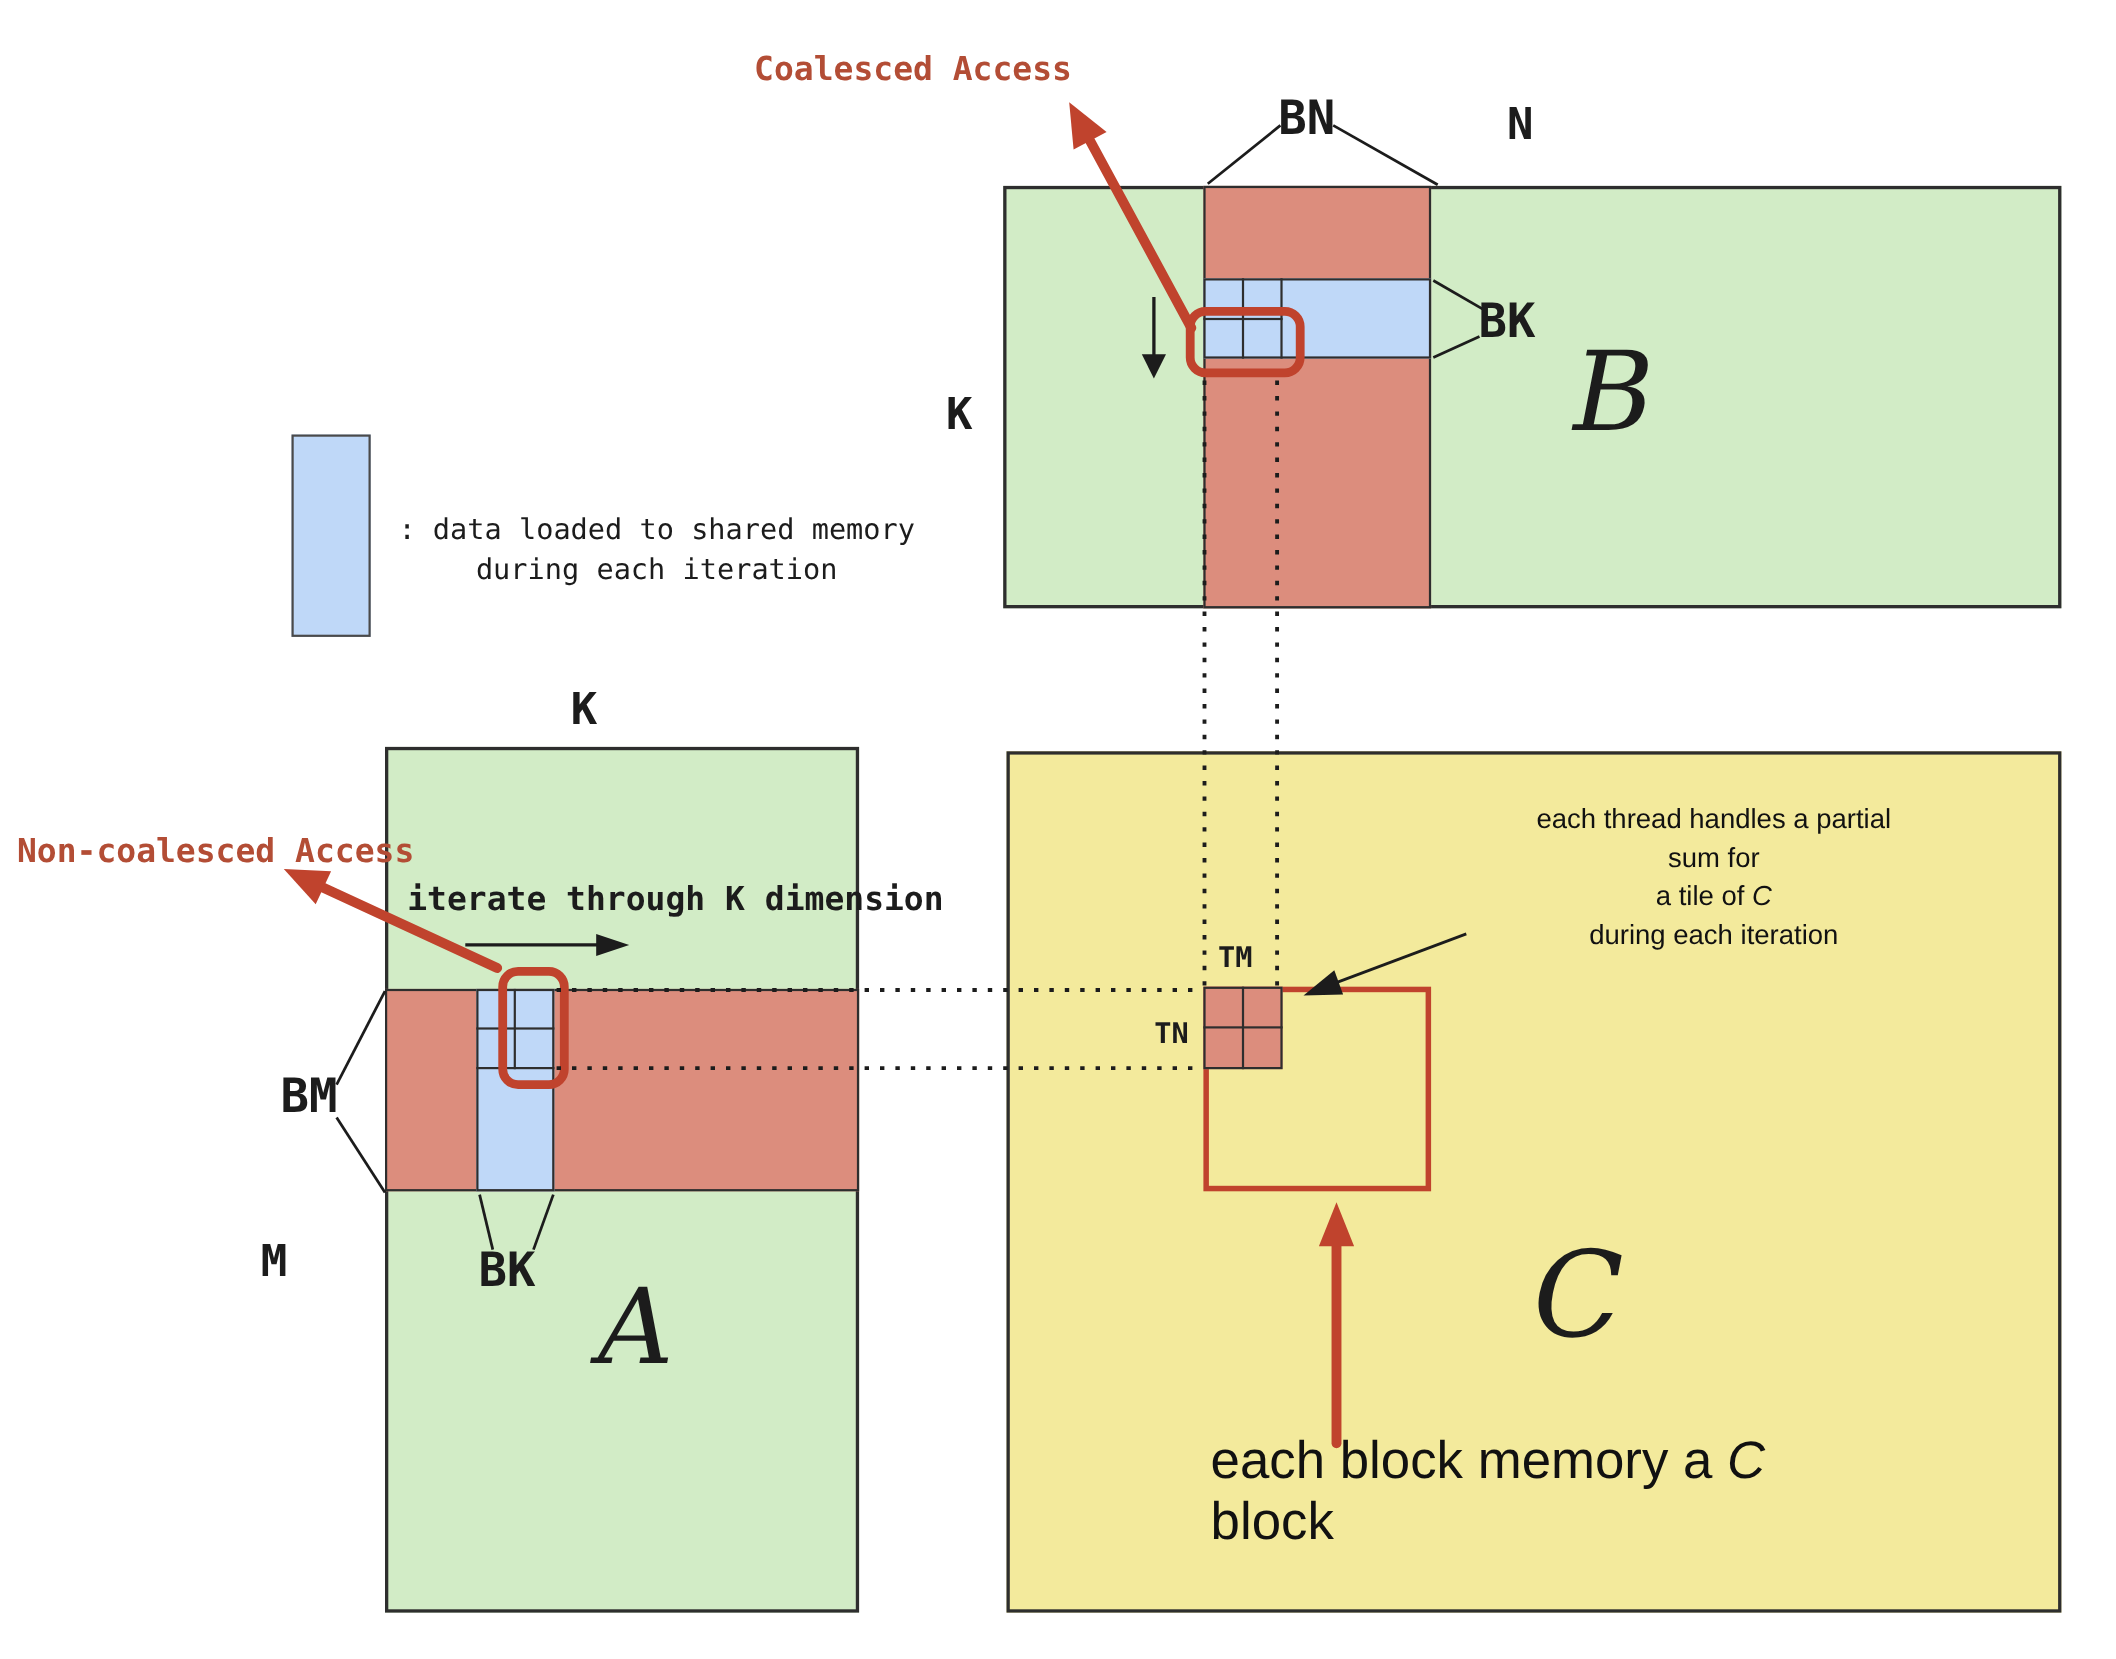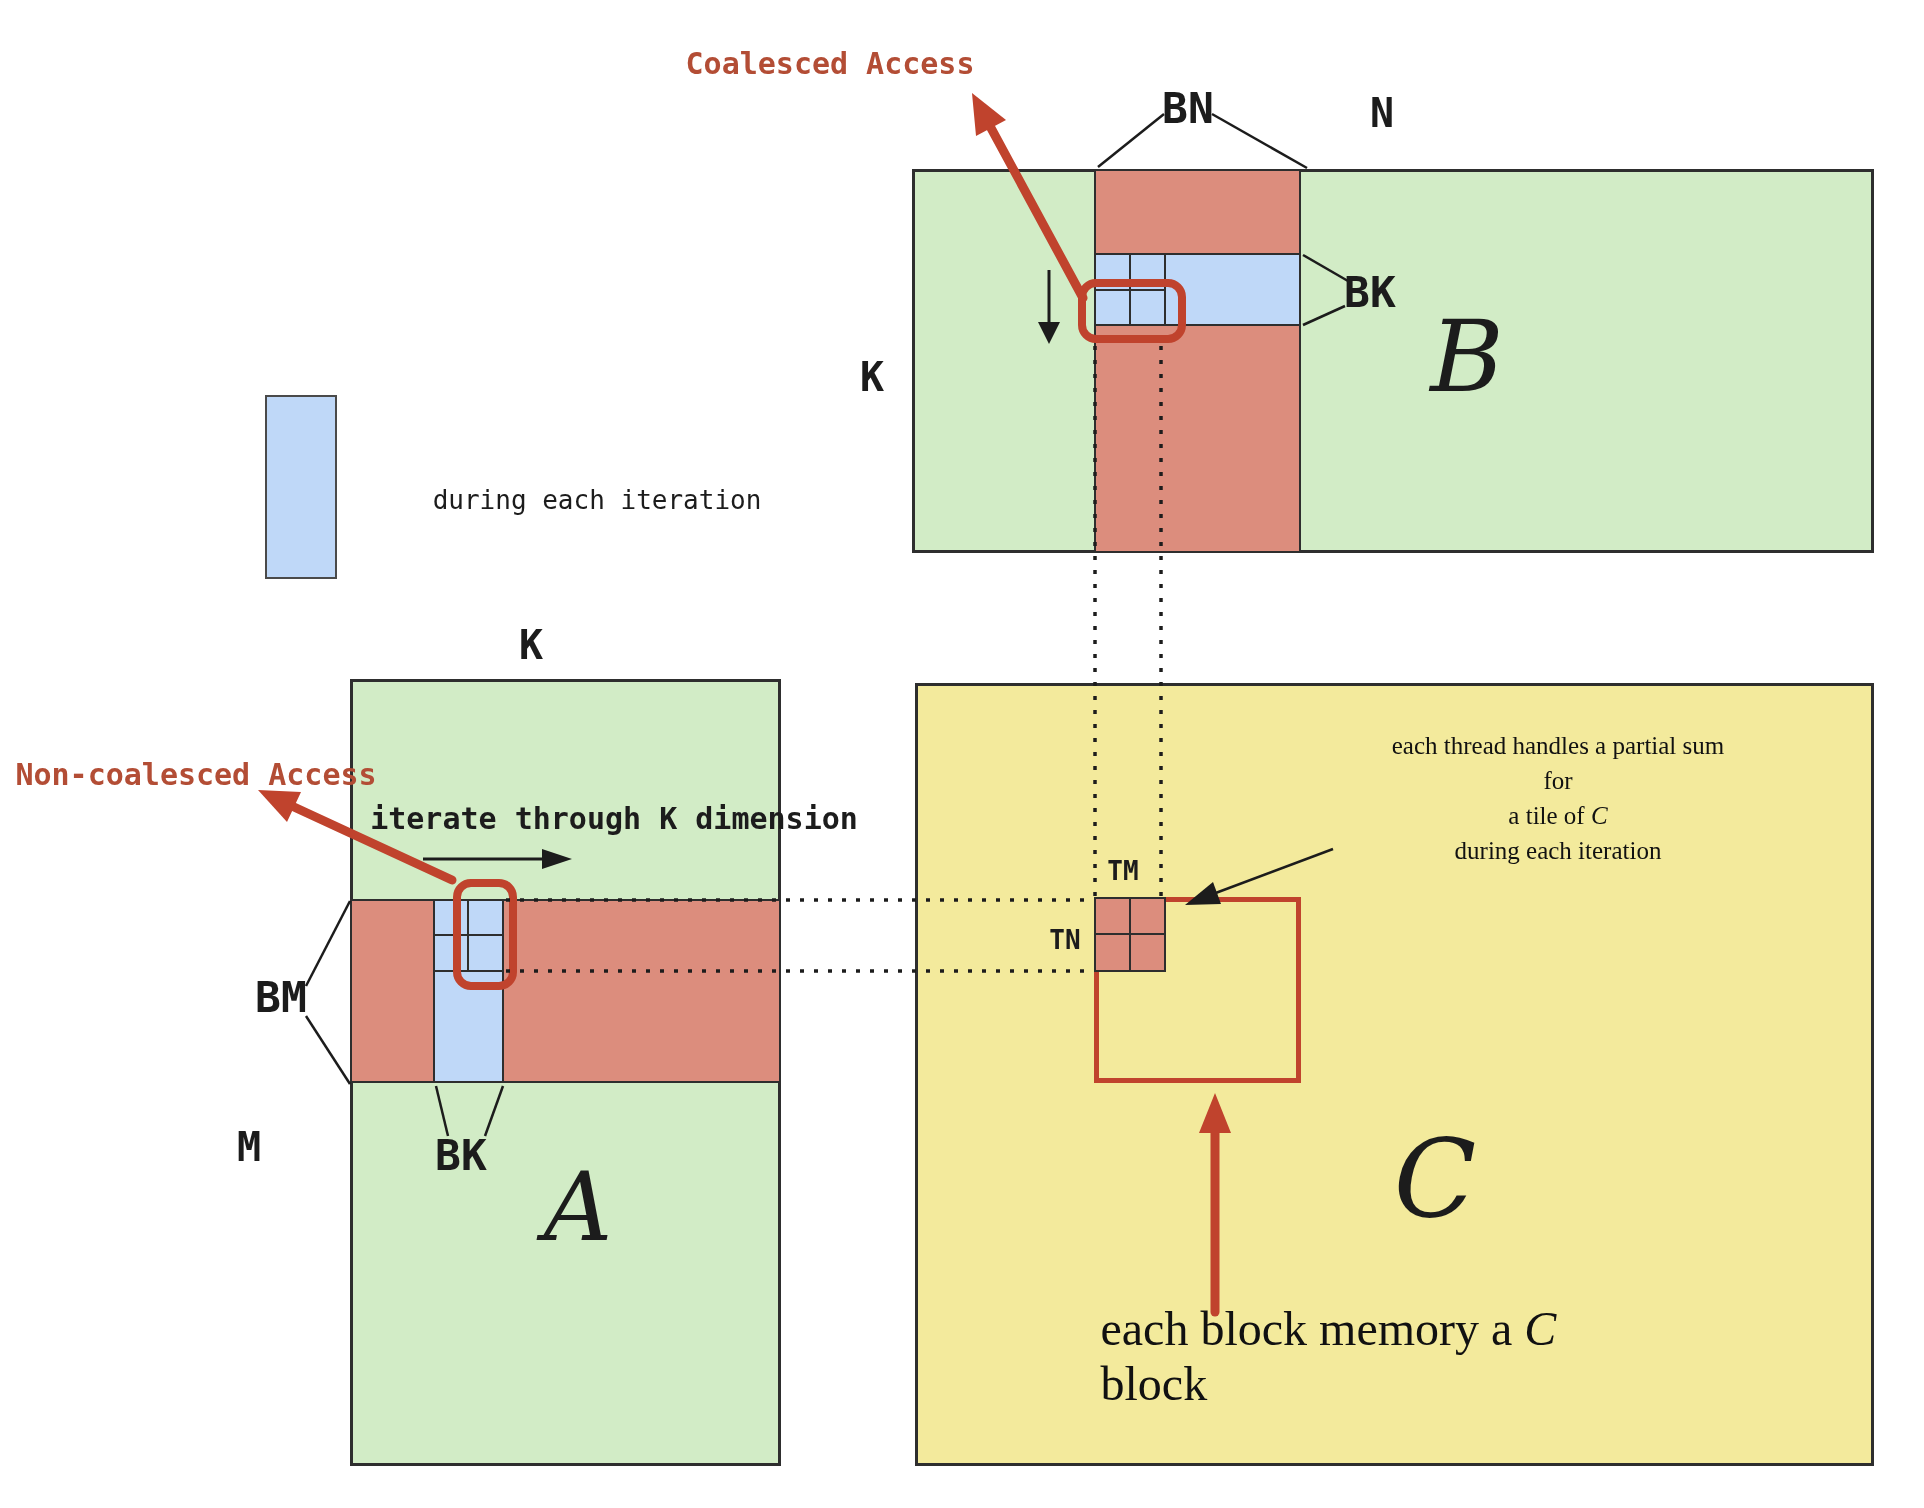--- a/index.html
+++ b/index.html
@@ -41,21 +41,21 @@
   #legend-text{left:597px;top:500px;transform:translate(-50%,-50%);font-size:26px;line-height:36px;
                color:#1c1c1c;text-align:center;white-space:nowrap;}
 
   
   .lbl{transform:translate(-50%,-50%);white-space:nowrap;color:#1c1c1c;text-align:center;}
   .dim{font-size:40px;font-weight:bold;}
   .sub{font-size:43px;font-weight:bold;}
   .tile-lbl{font-size:26px;font-weight:bold;}
   .red-note{font-size:30px;font-weight:bold;color:#b34d35;}
   .big{font-family:"DejaVu Serif",serif;font-style:italic;font-weight:normal;}
-  .serif-note{font-family:Liberation Serif, serif;color:#111;}
+  .serif-note{font-family:Liberation Sans, sans-serif;color:#111;}
 
   #lbl-bn{left:1188px;top:108px;}
   #lbl-n{left:1382px;top:113px;}
   #lbl-k-b{left:872px;top:377px;}
   #lbl-bk-b{left:1370px;top:292px;}
   #lbl-b{left:1467px;top:356px;font-size:100px;}
   #txt-coalesced{left:830px;top:63px;}
   #lbl-k-a{left:531px;top:645px;}
   #txt-noncoalesced{left:196px;top:754px;transform:translate(-50%,-50%);margin-top:20px;}
   #txt-iterate{left:614px;top:818px;font-size:30px;font-weight:bold;}
@@ -94,20 +94,21 @@
   <div class="abs hl" id="hl-a"></div>
 
   <div class="abs" id="rect-c"></div>
   <div class="abs" id="c-outline"></div>
   <div class="abs" id="c-tile"></div>
   <div class="abs gl" id="glc-v1"></div>
   <div class="abs gl" id="glc-h1"></div>
 
   <div class="abs" id="legend-swatch"></div>
   <div class="abs" id="legend-text">
+    <div>: data loaded to shared memory</div>
     <div>during each iteration</div>
   </div>
 
   <svg class="abs" id="overlay" viewBox="0 0 1924 1508">
 
     <g stroke="#1c1c1c" stroke-width="3.5" stroke-dasharray="4 10" fill="none">
       <path d="M1095 346 V897"></path>
       <path d="M1161 346 V897"></path>
       <path d="M506 900 H1094"></path>
       <path d="M506 971 H1094"></path>

